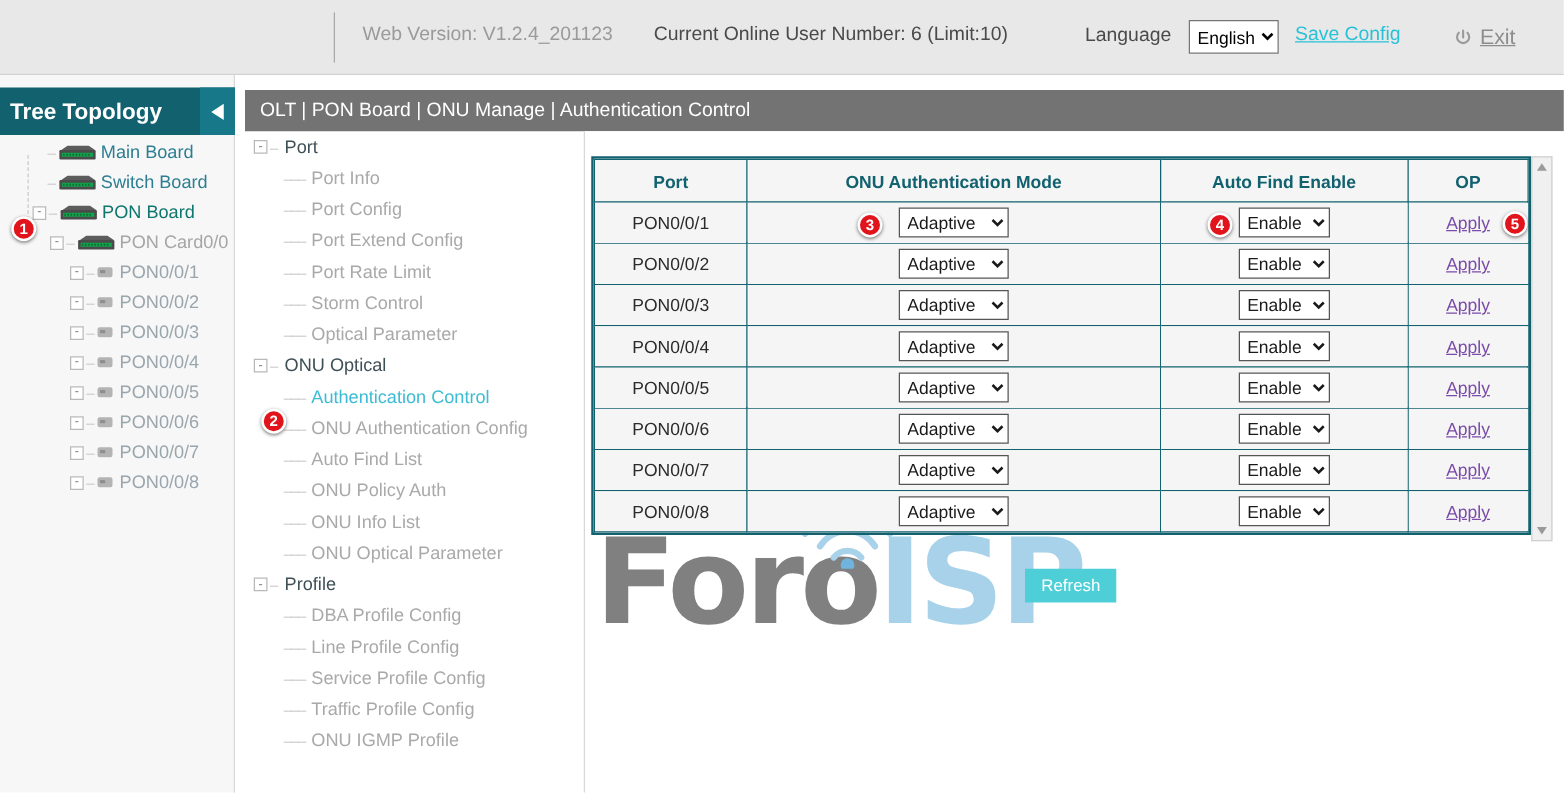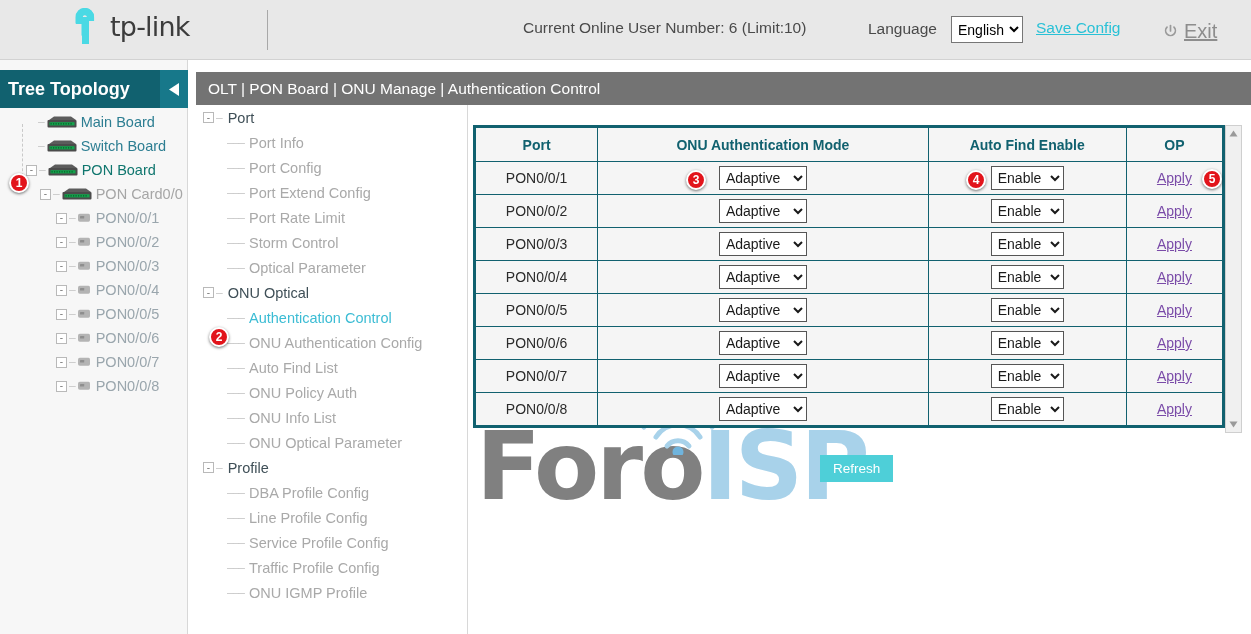--- a/index.html
+++ b/index.html
@@ -54,21 +54,21 @@
     position: absolute; left: 1036px; top: 19px;
     font-size: 15.5px; color: #29c1d6; text-decoration: underline;
     cursor: pointer; white-space: nowrap;
   }
   #exit-wrap {
     position: absolute; left: 1163px; top: 20px;
     display: flex; align-items: center; gap: 6px; cursor: pointer;
   }
   #power-icon { width: 15px; height: 15px; display: block; }
   #exit-label {
-    font-size: 20px; color: #8d8d8d; text-decoration: underline;
+    font-size: 17px; color: #8d8d8d; text-decoration: underline;
   }
 
   
   #tree-panel {
     position: absolute; left: 0; top: 60px; width: 188px; height: 574px;
     background: #f7f7f7; border-right: 1px solid #d8d8d8;
   }
   #tree-header {
     position: absolute; left: 0; top: 10px; width: 188px; height: 38px;
     background: #11616f;
@@ -230,30 +230,24 @@
   #badge-2 { left: 209px; top: 327px; }
   #badge-3 { left: 686px; top: 170px; }
   #badge-4 { left: 966px; top: 170px; }
   #badge-5 { left: 1202px;top: 169px; }
 </style>
 </head>
 <body>
 
 <div id="topbar">
 
-  <div id="logo-wrap">
-    <svg id="tp-mark" viewBox="0 0 34 36">
-      <path d="M10 36 V16 H4 V9 A9 9 0 0 1 22 9 V13 H15 V9.5 A2.2 2.2 0 0 0 10.6 9.5 V9 H17 V16 H17 V36 Z" fill="#4ad9e4"></path>
-      <path d="M9.5 36 V15.5 H3.5 V9.2 A9.3 9.3 0 1 1 22.1 9.2 V12.8 H15.3 V9.2 A2.5 2.5 0 1 0 10.3 9.2 V15.5 H16.5 V22 A6.5 6.5 0 0 1 9.5 27.6 Z" fill="#4ad9e4"></path>
-    </svg>
-    <span id="tp-word">tp-link</span>
-  </div>
 
   <div id="hdr-divider"></div>
 
+  <div id="webver">Web Version: V1.2.4_201123</div>
   <div id="onlineuser">Current Online User Number: 6 (Limit:10)</div>
   <div id="lang-label">Language</div>
 
   <select id="lang-select"><option value="English">English</option><option value="中文">中文</option></select>
 
   <div id="save-config">Save Config</div>
 
   <div id="exit-wrap">
     <svg id="power-icon" viewBox="0 0 16 16">
       <path d="M8 1.6 V7.4" stroke="#9a9a9a" stroke-width="1.8" fill="none" stroke-linecap="round"></path>

